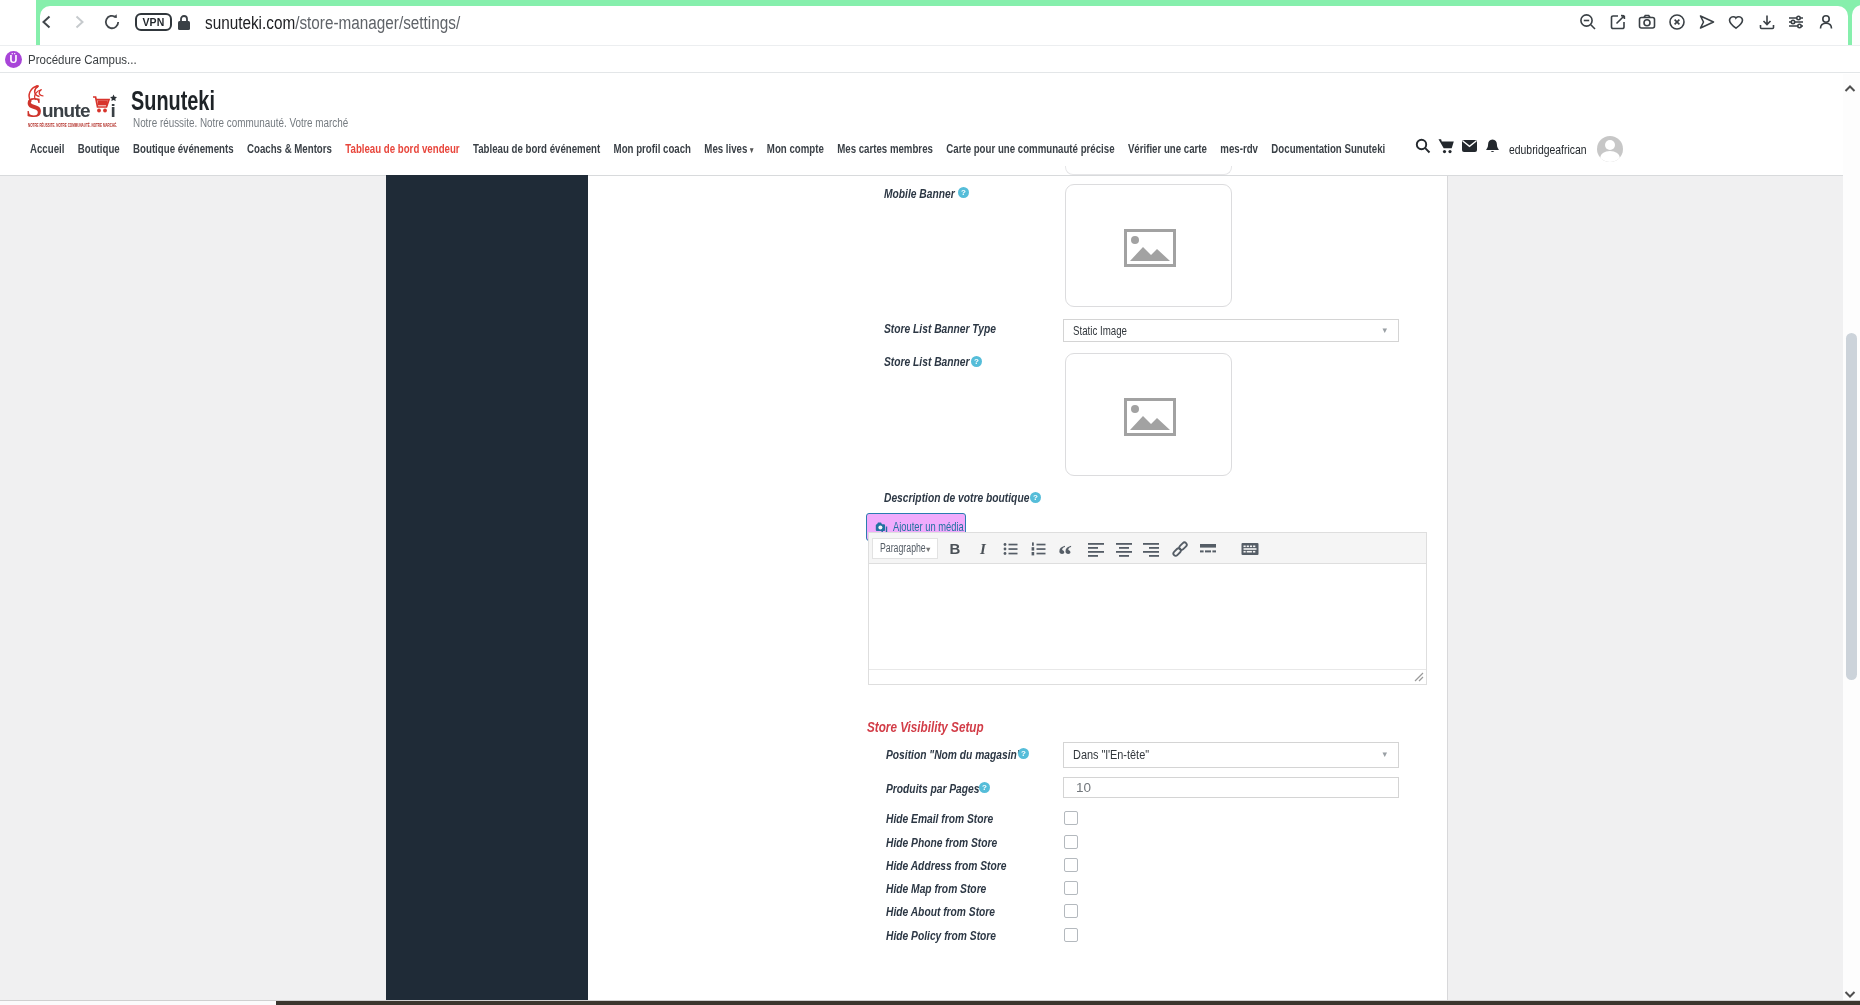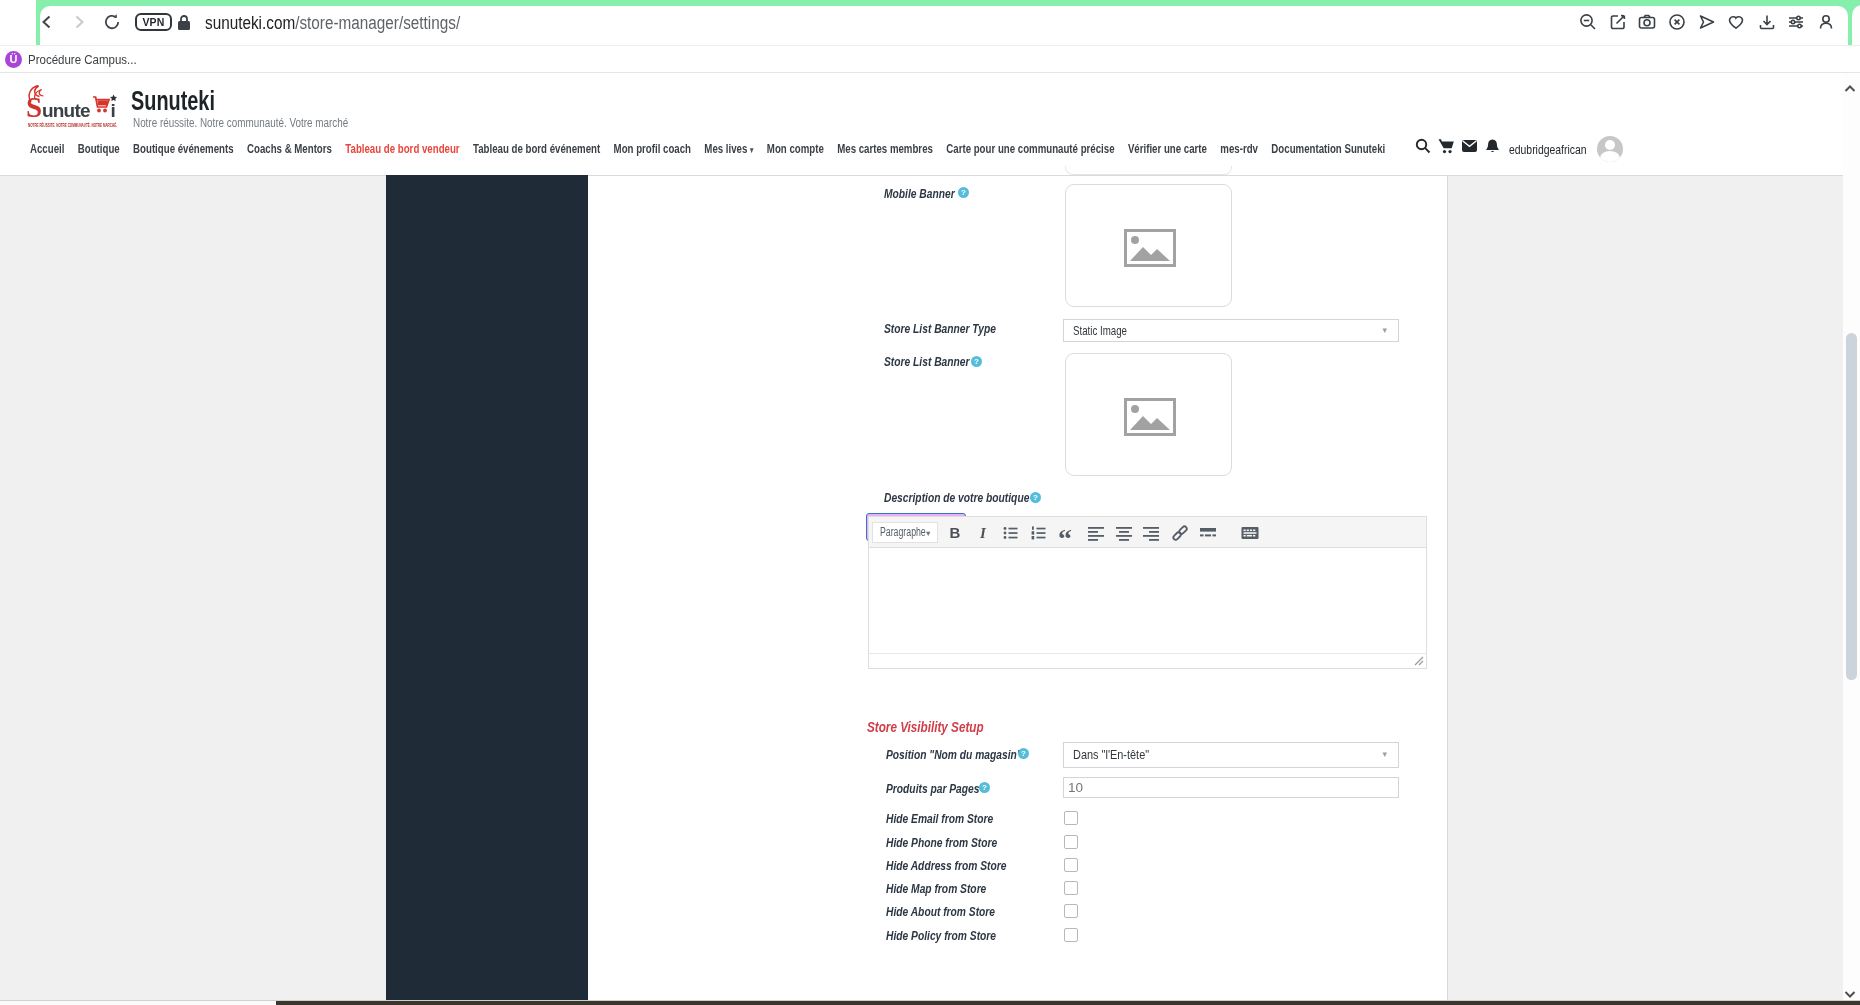--- a/index.html
+++ b/index.html
@@ -47,21 +47,21 @@
 
 .lbl { position:absolute; font-size:13.5px; font-weight:bold; font-style:italic; color:#2c3744; white-space:nowrap; transform:scaleX(0.76); transform-origin:0 50%; }
 .badge { position:absolute; width:11px; height:11px; border-radius:50%; background:#55bdd9; color:#fff; font-size:8px; font-weight:bold; text-align:center; line-height:11px; font-style:normal; }
 .imgbox { position:absolute; width:167px; background:#fff; border:1px solid #dcdcde; border-radius:9px; }
 .sel { position:absolute; left:1063px; width:336px; background:#fff; border:1px solid #d4d4d4; font-size:13.5px; color:#32373c; }
 .sel .chev { position:absolute; right:11px; top:50%; transform:translateY(-58%); color:#9aa0a5; font-size:9px; line-height:9px; }
 .cb { position:absolute; left:1064px; width:14px; height:14px; border:1px solid #b4b9be; border-radius:2px; background:#fff; }
 
 
 #medbtn { position:absolute; left:866px; top:513px; width:100px; height:28px; border:1px solid #2b7cb0; border-radius:3px; background:#f0abfc; color:#2271a1; font-size:13px; line-height:26px; }
-#editor { position:absolute; left:868px; top:516px; width:559px; height:153px; border:1px solid #dedede; }
+#editor { position:absolute; left:868px; top:532px; width:559px; height:153px; border:1px solid #dedede; }
 #edtoolbar { position:absolute; left:0; top:0; width:557px; height:31px; background:#f5f5f5; border-bottom:1px solid #dedede; }
 #paraBtn { position:absolute; left:3px; top:5px; width:66px; height:21px; background:#fff; border:1px solid #e2e2e2; font-size:12.5px; color:#555d66; line-height:19px; }
 #edcontent { position:absolute; left:0; top:31px; width:557px; height:105px; background:#fff; }
 #edstatus { position:absolute; left:0; top:136px; width:557px; height:15px; background:#fff; border-top:1px solid #e8e8e8; }
 .ticon { position:absolute; top:6px; width:20px; height:20px; }
 
 #svsHead { position:absolute; left:867px; top:718px; font-size:15px; font-weight:bold; font-style:italic; color:#d23c47; transform:scaleX(0.78); transform-origin:0 0; }
 
 
 #vsb { position:absolute; left:1843px; top:74px; width:17px; height:931px; background:#fdfdfd; }
@@ -324,21 +324,21 @@
       </div>
   </div>
 
   <div id="svsHead">Store Visibility Setup</div>
   <div class="lbl" style="left:886px;top:747px;">Position "Nom du magasin"</div>
   <div class="badge" style="left:1018px;top:748px;">?</div>
   <div class="sel" style="top:742px;height:26px;line-height:24px;"><span class="sx" style="transform:scaleX(0.81);margin-left:9px">Dans "l'En-tête"</span><span class="chev">▾</span></div>
 
   <div class="lbl" style="left:886px;top:781px;">Produits par Pages</div>
   <div class="badge" style="left:979px;top:782px;">?</div>
-  <div class="sel" style="top:777px;height:21px;line-height:19px;color:#72777c;"><span style="margin-left:4px">10</span></div>
+  <div class="sel" style="top:777px;height:21px;line-height:19px;color:#72777c;"><span style="margin-left:12px">10</span></div>
 
   <div class="lbl" style="left:886px;top:811px;">Hide Email from Store</div>
   <div class="cb" style="top:811px;"></div>
   <div class="lbl" style="left:886px;top:835px;">Hide Phone from Store</div>
   <div class="cb" style="top:835px;"></div>
   <div class="lbl" style="left:886px;top:858px;">Hide Address from Store</div>
   <div class="cb" style="top:858px;"></div>
   <div class="lbl" style="left:886px;top:881px;">Hide Map from Store</div>
   <div class="cb" style="top:881px;"></div>
   <div class="lbl" style="left:886px;top:904px;">Hide About from Store</div>

